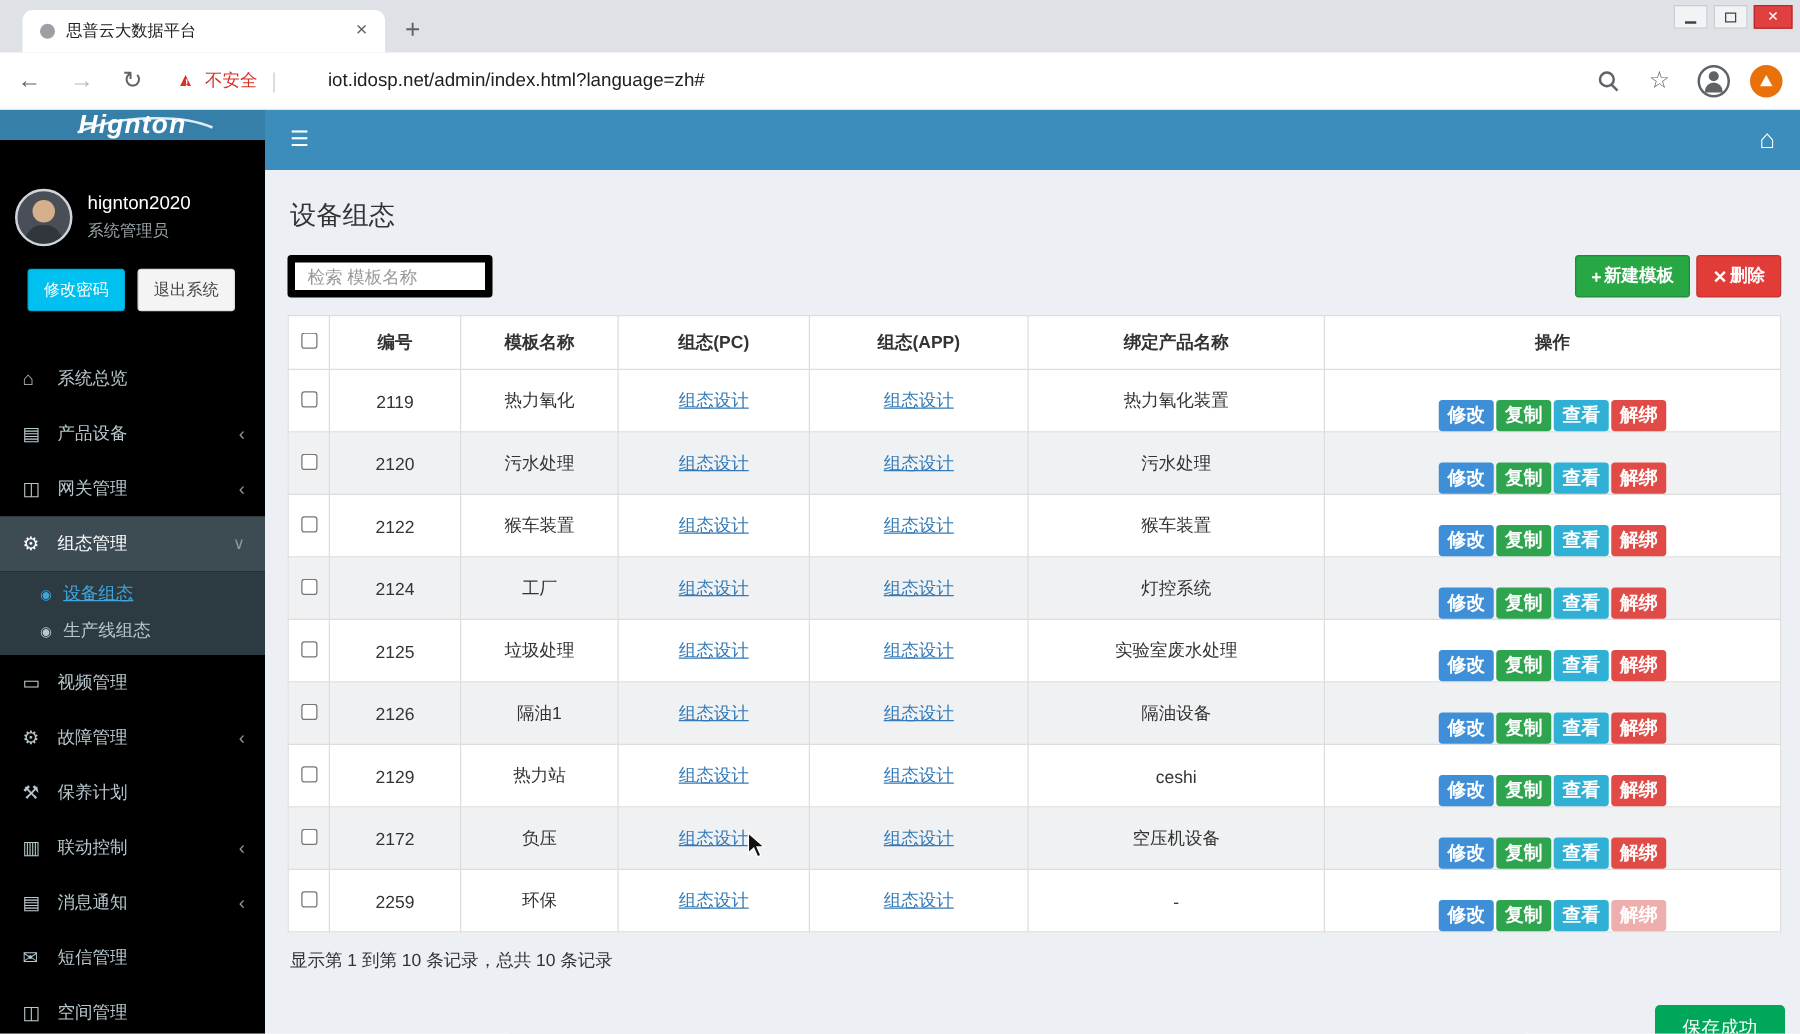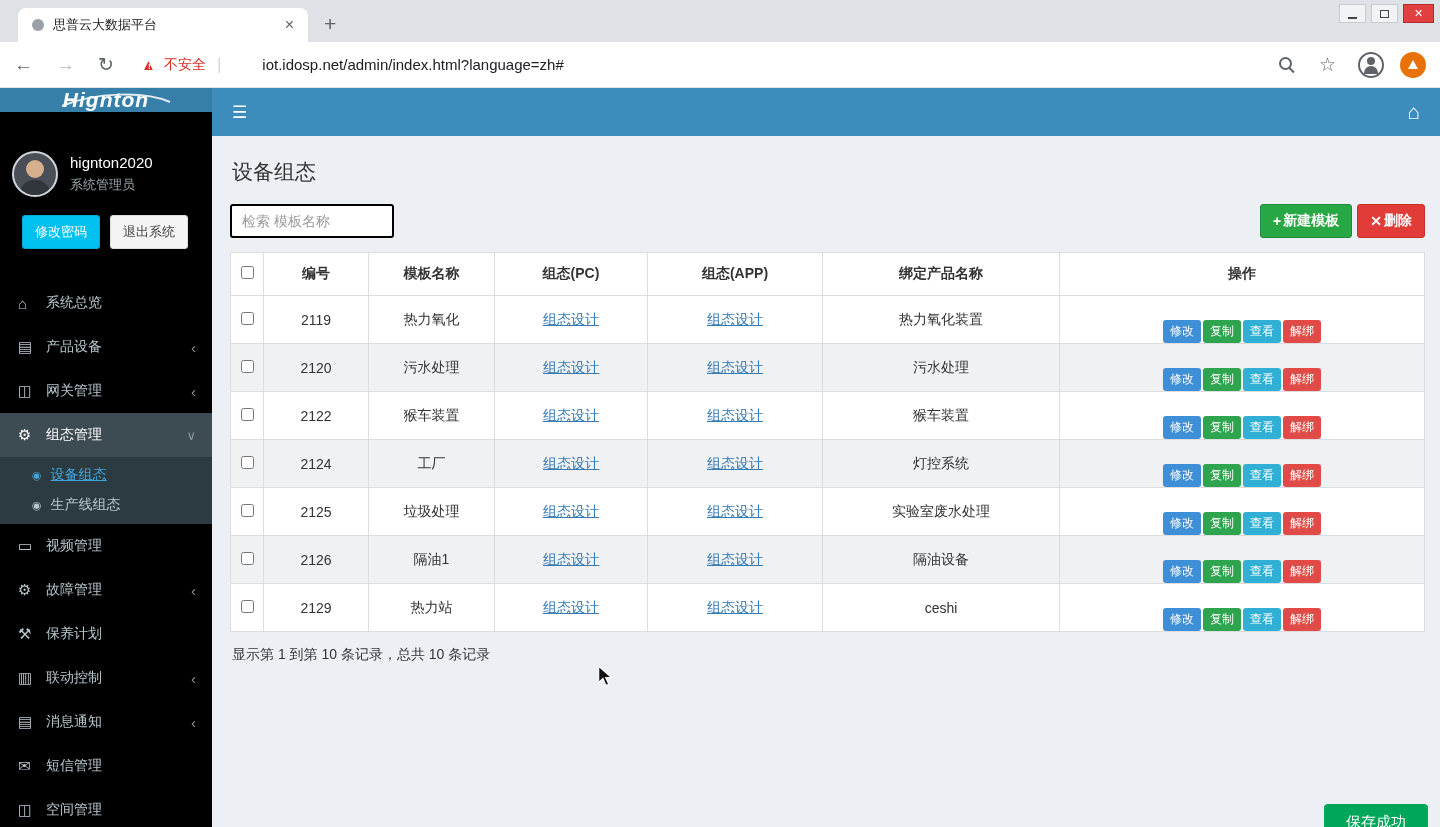--- a/index.html
+++ b/index.html
@@ -79,21 +79,21 @@
 
   .maincol { flex:1; display:flex; flex-direction:column; min-width:0; }
   .topbar { height:48px; background:#3c8dbc; display:flex; align-items:center; justify-content:space-between; padding:0 20px; flex-shrink:0; }
   .hamburger { color:#fff; font-size:17px; cursor:pointer; }
   .home { color:#fff; font-size:21px; cursor:pointer; }
 
   .content { flex:1; background:#ecf0f5; padding:14px 15px 0 18px; position:relative; overflow:hidden; }
   .page-title { font-size:21px; font-weight:400; color:#333; margin:8px 0 18px 2px; }
 
   .toolbar { display:flex; justify-content:space-between; align-items:center; margin-bottom:14px; }
-  .search { width:164px; height:34px; border:2px solid #000000; border-radius:3px; padding:0 10px; font-size:14px; color:#333; background:#fff; }
+  .search { width:164px; height:34px; border:6px solid #000000; border-radius:3px; padding:0 10px; font-size:14px; color:#333; background:#fff; }
   .search::placeholder { color:#999; }
   .tb-right { display:flex; gap:5px; }
   .btn-green, .btn-red { color:#fff; font-size:14px; font-weight:bold; padding:7px 12px; border-radius:3px;
         display:flex; align-items:center; gap:2px; cursor:pointer; }
   .btn-green { background:#28a745; border:1px solid #1f8a39; }
   .btn-red { background:#e13c38; border:1px solid #c9302c; }
   .bic { font-weight:bold; font-style:normal; }
 
   table.grid { width:100%; border-collapse:collapse; background:#fff; font-size:14px; color:#333; }
   .grid th, .grid td { border:1px solid #ddd; text-align:center; }
@@ -101,21 +101,21 @@
   .grid td { height:39px; padding:0 6px; }
   tr.stripe td { background:#f0f1f3; }
   .col-chk { width:33px; }
   .col-id { width:105px; }
   .col-name { width:126px; }
   .col-pc { width:153px; }
   .col-app { width:175px; }
   .col-prod { width:237px;margin-top:28px; }
   .cfg-link { color:#337ab7; text-decoration:underline; cursor:pointer; }
   .hl-box { display:inline-block; border:2px solid #e0201c; padding:7px 24px; }
-  .act { display:inline-block; margin:0 1px; padding:3px 7px; border-radius:3px; color:#fff; font-size:12px; cursor:pointer; white-space:nowrap; }
+  .act { display:inline-block; margin:0 1px; padding:3px 7px; border-radius:3px; color:#fff; font-size:15px; cursor:pointer; white-space:nowrap;font-weight:bold; }
   .act-edit { background:#3e8fd8; }
   .act-copy { background:#2ea44f; }
   .act-view { background:#31b0d5; }
   .act-unbind { background:#e04b47;margin-top:24px; }
   .act-unbind.dis { background:#efaeae; }
 
   .summary { margin:14px 2px; font-size:14px; color:#333; }
   .toast { position:absolute; right:12px; bottom:-14px; background:#00a65a; color:#fff; font-size:15px;
            padding:9px 22px; border-radius:4px; }
   .cursor { position:absolute; left:385px; top:528px; width:17px; height:25px; pointer-events:none; }
@@ -336,20 +336,38 @@
             </tr>
             <tr class="row">
               <td class="col-chk"><input type="checkbox" style=""></td>
               <td>2129</td>
               <td>热力站</td>
               <td><span class="cfg-link">组态设计</span></td>
               <td><span class="cfg-link">组态设计</span></td>
               <td>ceshi</td>
               <td><span class="act act-edit">修改</span><span class="act act-copy">复制</span><span class="act act-view">查看</span><span class="act act-unbind">解绑</span></td>
             </tr>
+            <tr class="row stripe">
+              <td class="col-chk"><input type="checkbox" style=""></td>
+              <td>2172</td>
+              <td>负压</td>
+              <td><span class="cfg-link">组态设计</span></td>
+              <td><span class="cfg-link">组态设计</span></td>
+              <td>空压机设备</td>
+              <td><span class="act act-edit">修改</span><span class="act act-copy">复制</span><span class="act act-view">查看</span><span class="act act-unbind">解绑</span></td>
+            </tr>
+            <tr class="row">
+              <td class="col-chk"><input type="checkbox" style=""></td>
+              <td>2259</td>
+              <td>环保</td>
+              <td><span class="cfg-link">组态设计</span></td>
+              <td><span class="cfg-link">组态设计</span></td>
+              <td>-</td>
+              <td><span class="act act-edit">修改</span><span class="act act-copy">复制</span><span class="act act-view">查看</span><span class="act act-unbind dis">解绑</span></td>
+            </tr>
           </tbody>
       </table>
 
       <div class="summary">显示第 1 到第 10 条记录，总共 10 条记录</div>
 
       <div class="toast">保存成功</div>
 
       <svg class="cursor" viewBox="0 0 20 26">
         <path d="M2 1 L2 20 L7 15.4 L10.6 23.6 L13.8 22.2 L10.2 14.2 L17 14.2 Z" fill="#111" stroke="#fff" stroke-width="1.3"></path>
       </svg>

